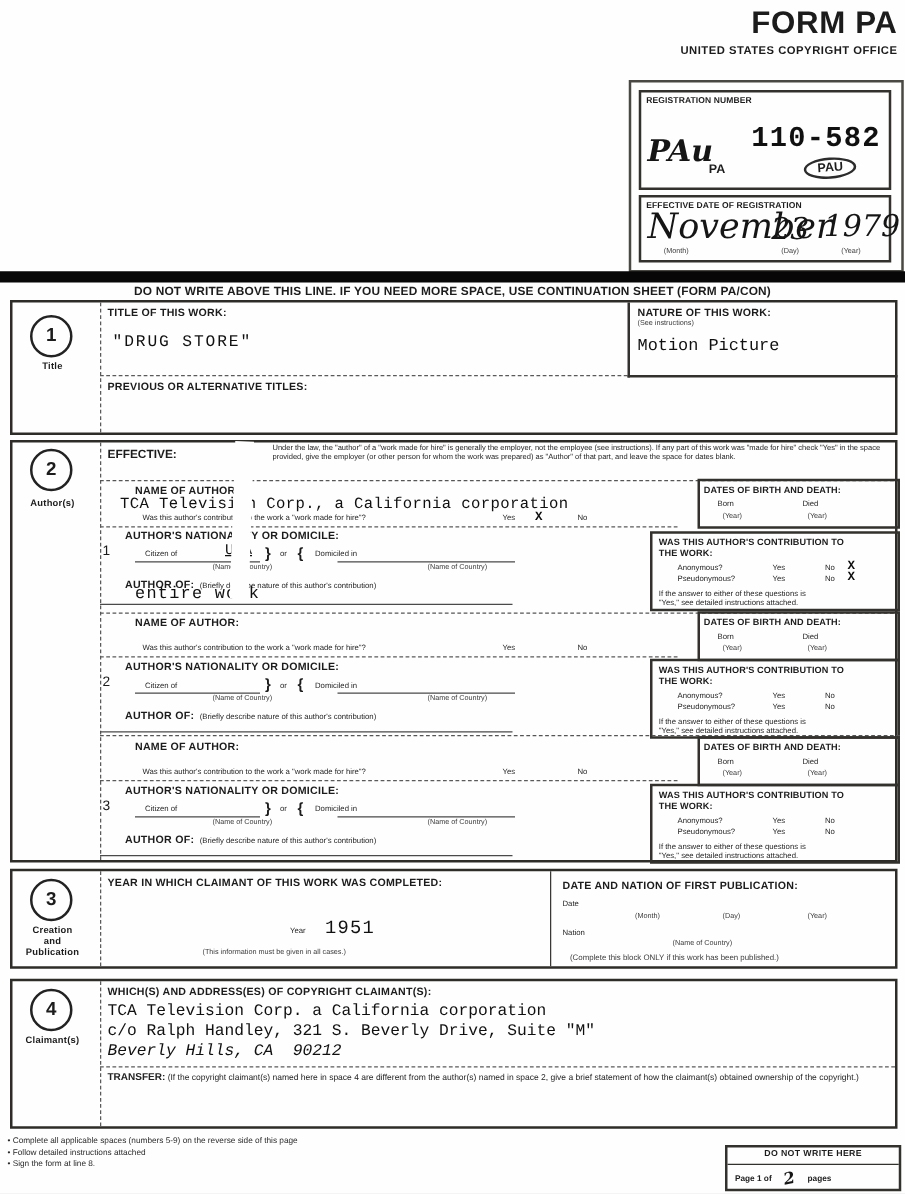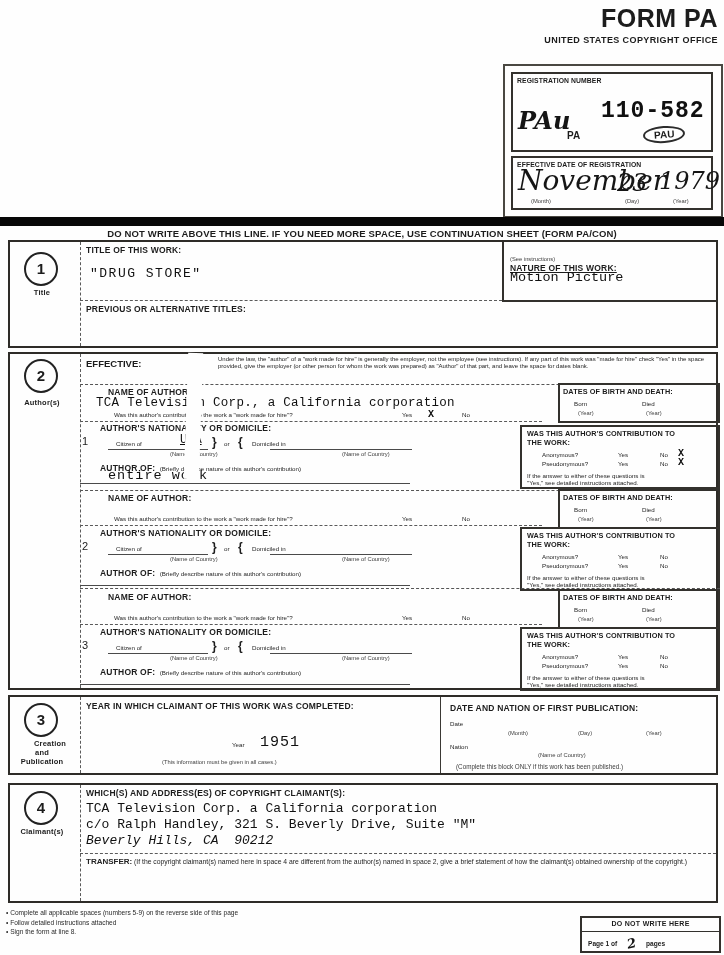--- a/index.html
+++ b/index.html
@@ -64,21 +64,21 @@
 
   <div class="box" style="left:8px;top:240px;width:706px;height:104px;">
     <div class="vdash" style="left:70px;top:0;height:104px;"></div>
     <div class="circ" style="left:14px;top:10px;">1</div>
     <div class="side" style="left:0px;top:46px;">Title</div>
 
     <div class="abs lbl" style="left:76px;top:3px;">TITLE OF THIS WORK:</div>
     <div class="abs mono" style="left:80px;top:24px;font-size:13px;letter-spacing:1.5px;">"DRUG STORE"</div>
 
     <div class="abs" style="left:492px;top:0;width:214px;height:58px;border-left:2px solid #33312d;border-bottom:2px solid #33312d;">
-      <div class="abs lbl" style="left:6px;top:21px;text-decoration:underline;">NATURE OF THIS WORK:</div>
+      <div class="abs lbl" style="left:6px;top:3px;">NATURE OF THIS WORK:</div>
       <div class="abs cap" style="left:6px;top:14px;">(See instructions)</div>
       <div class="abs mono" style="left:6px;top:28px;font-size:13.5px;">Motion Picture</div>
     </div>
 
     <div class="drule" style="left:70px;top:58px;width:422px;"></div>
     <div class="abs lbl" style="left:76px;top:62px;">PREVIOUS OR ALTERNATIVE TITLES:</div>
   </div>
 
   <div class="box" style="left:8px;top:352px;width:706px;height:334px;">
     <div class="vdash" style="left:70px;top:0;height:334px;"></div>
@@ -242,21 +242,21 @@
       </div>
       <div class="rule" style="left:0px;top:95px;width:330px;"></div>
     </div>
   </div>
 
   <div class="strip" style="left:186px;top:353px;width:15px;height:126px;transform:rotate(2deg);"></div>
 
   <div class="box" style="left:8px;top:695px;width:706px;height:76px;">
     <div class="vdash" style="left:70px;top:0;height:76px;"></div>
     <div class="circ" style="left:14px;top:6px;">3</div>
-    <div class="side" style="left:8px;top:42px;">Creation</div>
+    <div class="side" style="left:0px;top:42px;">Creation</div>
     <div class="side" style="left:0px;top:51px;">and</div>
     <div class="side" style="left:0px;top:60px;">Publication</div>
 
     <div class="abs lbl" style="left:76px;top:4px;">YEAR IN WHICH CLAIMANT OF THIS WORK WAS COMPLETED:</div>
     <div class="abs sm" style="left:222px;top:44px;">Year</div>
     <div class="abs mono" style="left:250px;top:37px;font-size:15px;letter-spacing:1px;">1951</div>
     <div class="abs cap" style="left:152px;top:62px;">(This information must be given in all cases.)</div>
 
     <div class="abs" style="left:430px;top:0;height:76px;border-left:1.5px solid #3a3834;"></div>
     <div class="abs lbl" style="left:440px;top:6px;">DATE AND NATION OF FIRST PUBLICATION:</div>

